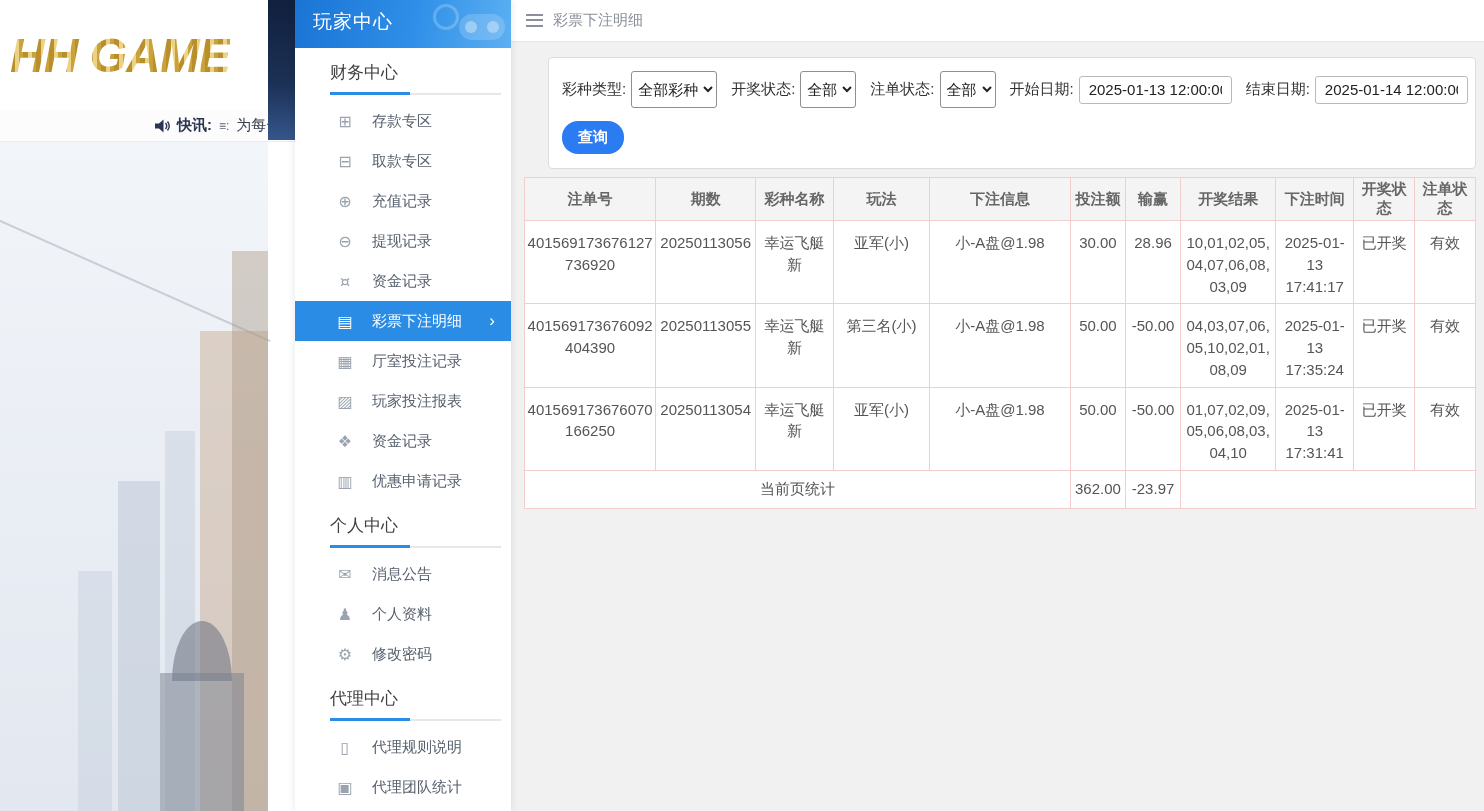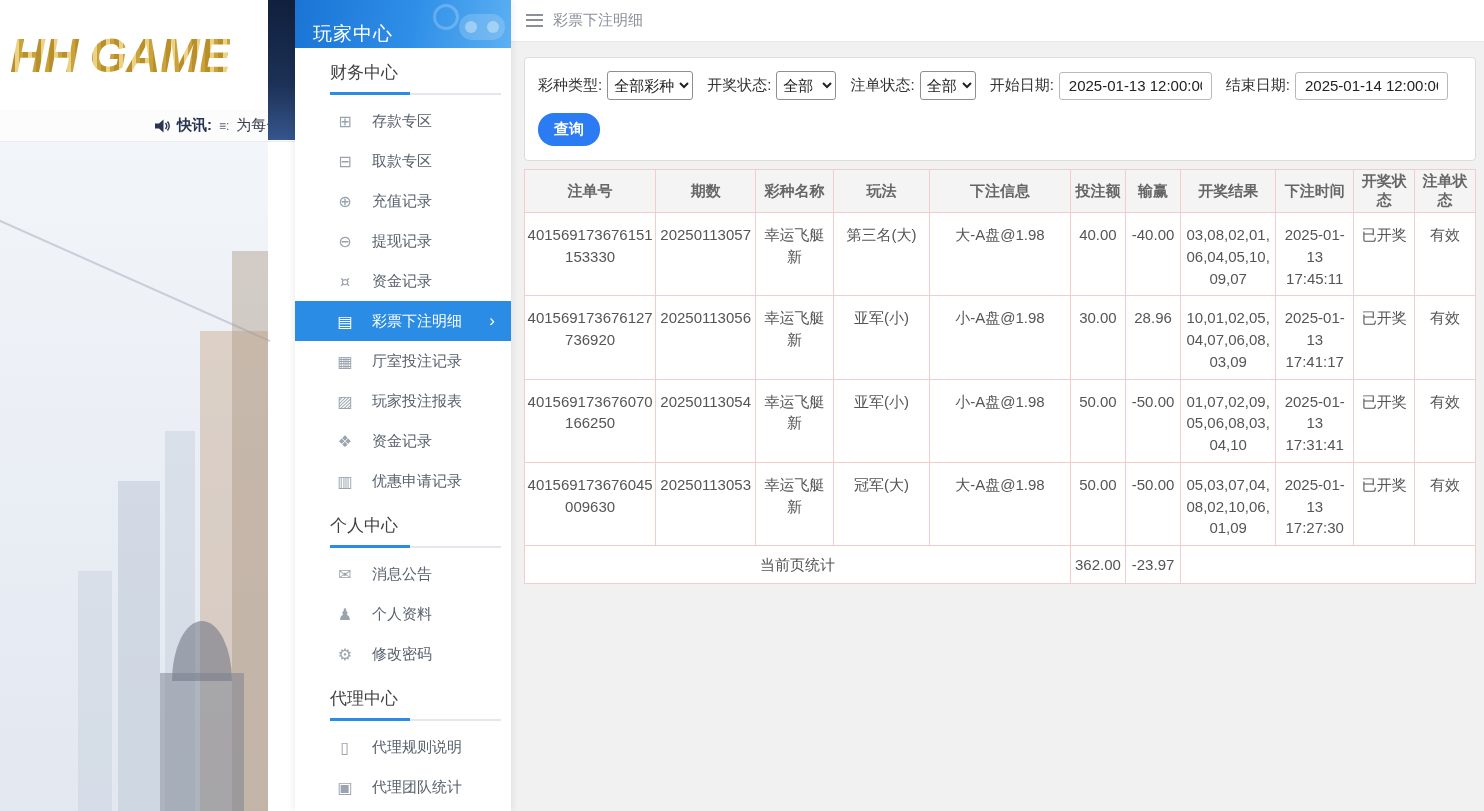--- a/index.html
+++ b/index.html
@@ -32,21 +32,21 @@
   .dome { position:absolute; left:150px; bottom:0; width:104px; height:190px; }
   .dome-top { position:absolute; left:22px; top:0; width:60px; height:60px; border-radius:50% 50% 0 0/100% 100% 0 0;
     background:rgba(105,112,126,.55); }
   .dome-body { position:absolute; left:10px; top:52px; width:84px; height:138px; background:rgba(120,128,142,.50); }
   .dark-band { position:absolute; right:0; top:0; width:27px; height:140px;
     background:linear-gradient(180deg,#10203d 0%,#1c3156 60%,#35568c 100%); }
 
   
   .sidebar { width:216px; height:811px; background:#fff; flex:none; box-shadow:0 0 8px rgba(0,0,0,.10);
     position:relative; z-index:5; }
-  .sb-header { position:relative; height:48px; overflow:hidden; padding:21px 0 0 18px; color:#fff;
+  .sb-header { position:relative; height:48px; overflow:hidden; padding:9px 0 0 18px; color:#fff;
     background:linear-gradient(100deg,#1a74d4 0%,#2f8fe8 55%,#5cb0f2 100%); }
   .sb-title { font-size:19px; letter-spacing:1px; }
   .sb-subtitle { font-size:8.5px; letter-spacing:2px; color:#eaf4ff; margin-top:15px; }
   .sb-deco1 { position:absolute; right:52px; top:4px; width:26px; height:26px; border-radius:50%;
     border:3px solid rgba(255,255,255,.22); }
   .sb-deco2 { position:absolute; right:6px; top:14px; width:46px; height:26px; border-radius:13px;
     background:rgba(255,255,255,.18); }
   .sb-deco2::before, .sb-deco2::after { content:""; position:absolute; top:7px; width:12px; height:12px;
     border-radius:50%; background:rgba(255,255,255,.35); }
   .sb-deco2::before { left:6px; } .sb-deco2::after { right:6px; }
@@ -62,25 +62,25 @@
   .sb-item .chev { position:absolute; right:16px; font-size:17px; color:#fff; }
 
   
   .main { flex:1; display:flex; flex-direction:column; height:811px; background:#f1f1f1; min-width:0; }
   .topbar { height:42px; background:#fff; border-bottom:1px solid #e7e7e7; display:flex; align-items:center;
     padding-left:15px; gap:10px; flex:none; }
   .hamburger { width:17px; height:13px; cursor:pointer;
     background:linear-gradient(#8a8f99 0 2px,transparent 2px 5.5px,#8a8f99 5.5px 7.5px,transparent 7.5px 11px,#8a8f99 11px 13px); }
   .page-title { font-size:15px; color:#8a8f99; }
   .content { padding:15px 8px 0 13px; }
-  .filter-card { background:#fff; border:1px solid #dcdcdc; border-radius:4px; padding:13px 13px 14px; }
+  .filter-card { background:#fff; border:1px solid #dcdcdc; border-radius:4px; padding:13px 13px 14px;margin-left:24px; }
   .filter-row { display:flex; align-items:center; font-size:15px; color:#333; flex-wrap:nowrap; }
   .f-label { margin-right:5px; white-space:nowrap; }
   .f-label + select, .f-label + input { margin-right:14px; }
-  select { height:29px; border:1px solid #8f8f8f; border-radius:3px; background:#fff; font-size:15px;
+  select { height:37px; border:1px solid #8f8f8f; border-radius:3px; background:#fff; font-size:15px;
     color:#222; padding:0 2px; font-family:"Liberation Sans", sans-serif; }
   .sel-lottery { width:104px; } .sel-draw { width:74px; } .sel-order { width:56px; }
   input.date { height:28px; width:153px; border:1px solid #b9b9b9; border-radius:3px; font-size:15px;
     color:#222; padding:0 9px; font-family:"Liberation Sans", sans-serif; }
   .btn-search { margin-top:13px; background:#2b7bf3; color:#fff; border:none; border-radius:16px;
     padding:7px 16px; font-size:15px; font-weight:bold; cursor:pointer; font-family:"Liberation Sans", sans-serif; }
 
   .table-wrap { margin-top:8px; background:#fff; }
   table { width:100%; border-collapse:collapse; table-layout:fixed; font-size:15px; color:#555; text-align:center; }
   th { background:#f4f4f5; color:#666; font-weight:bold; height:43px; border:1px solid #f3cdcd; padding:2px; }
@@ -258,71 +258,58 @@
               <th>投注额</th>
               <th>输赢</th>
               <th>开奖结果</th>
               <th>下注时间</th>
               <th>开奖状态</th>
               <th>注单状态</th>
             </tr>
           </thead>
           <tbody>
             <tr>
-              <td class="ba">401569173676151153330</td>
-              <td>20250113057</td>
-              <td>幸运飞艇新</td>
-              <td>第三名(大)</td>
-              <td>大-A盘@1.98</td>
-              <td>40.00</td>
-              <td>-40.00</td>
-              <td class="ba">03,08,02,01,06,04,05,10,09,07</td>
-              <td>2025-01-13 17:45:11</td>
-              <td>已开奖</td>
-              <td>有效</td>
-            </tr>
-            <tr>
               <td class="ba">401569173676127736920</td>
               <td>20250113056</td>
               <td>幸运飞艇新</td>
               <td>亚军(小)</td>
               <td>小-A盘@1.98</td>
               <td>30.00</td>
               <td>28.96</td>
               <td class="ba">10,01,02,05,04,07,06,08,03,09</td>
               <td>2025-01-13 17:41:17</td>
+              <td>已开奖</td>
+              <td>有效</td>
+            </tr>
+            <tr>
+              <td class="ba">401569173676092404390</td>
+              <td>20250113055</td>
+              <td>幸运飞艇新</td>
+              <td>第三名(小)</td>
+              <td>小-A盘@1.98</td>
+              <td>50.00</td>
+              <td>-50.00</td>
+              <td class="ba">04,03,07,06,05,10,02,01,08,09</td>
+              <td>2025-01-13 17:35:24</td>
               <td>已开奖</td>
               <td>有效</td>
             </tr>
             <tr>
               <td class="ba">401569173676070166250</td>
               <td>20250113054</td>
               <td>幸运飞艇新</td>
               <td>亚军(小)</td>
               <td>小-A盘@1.98</td>
               <td>50.00</td>
               <td>-50.00</td>
               <td class="ba">01,07,02,09,05,06,08,03,04,10</td>
               <td>2025-01-13 17:31:41</td>
               <td>已开奖</td>
               <td>有效</td>
             </tr>
-            <tr>
-              <td class="ba">401569173676045009630</td>
-              <td>20250113053</td>
-              <td>幸运飞艇新</td>
-              <td>冠军(大)</td>
-              <td>大-A盘@1.98</td>
-              <td>50.00</td>
-              <td>-50.00</td>
-              <td class="ba">05,03,07,04,08,02,10,06,01,09</td>
-              <td>2025-01-13 17:27:30</td>
-              <td>已开奖</td>
-              <td>有效</td>
-            </tr>
             <tr class="sum">
               <td colspan="5">当前页统计</td>
               <td>362.00</td>
               <td>-23.97</td>
               <td colspan="4"></td>
             </tr>
 
           </tbody>
         </table>
       </div>

